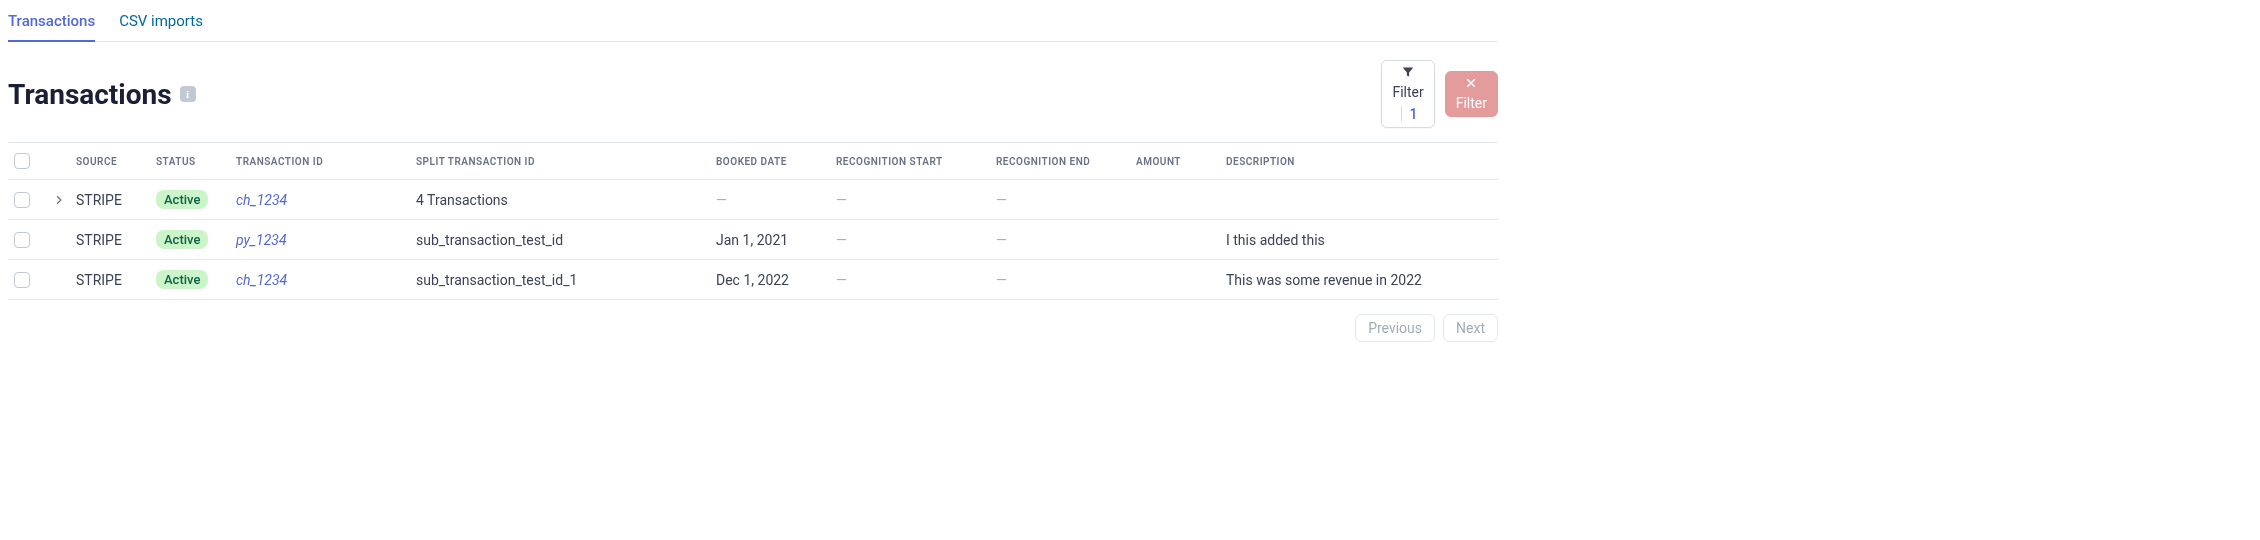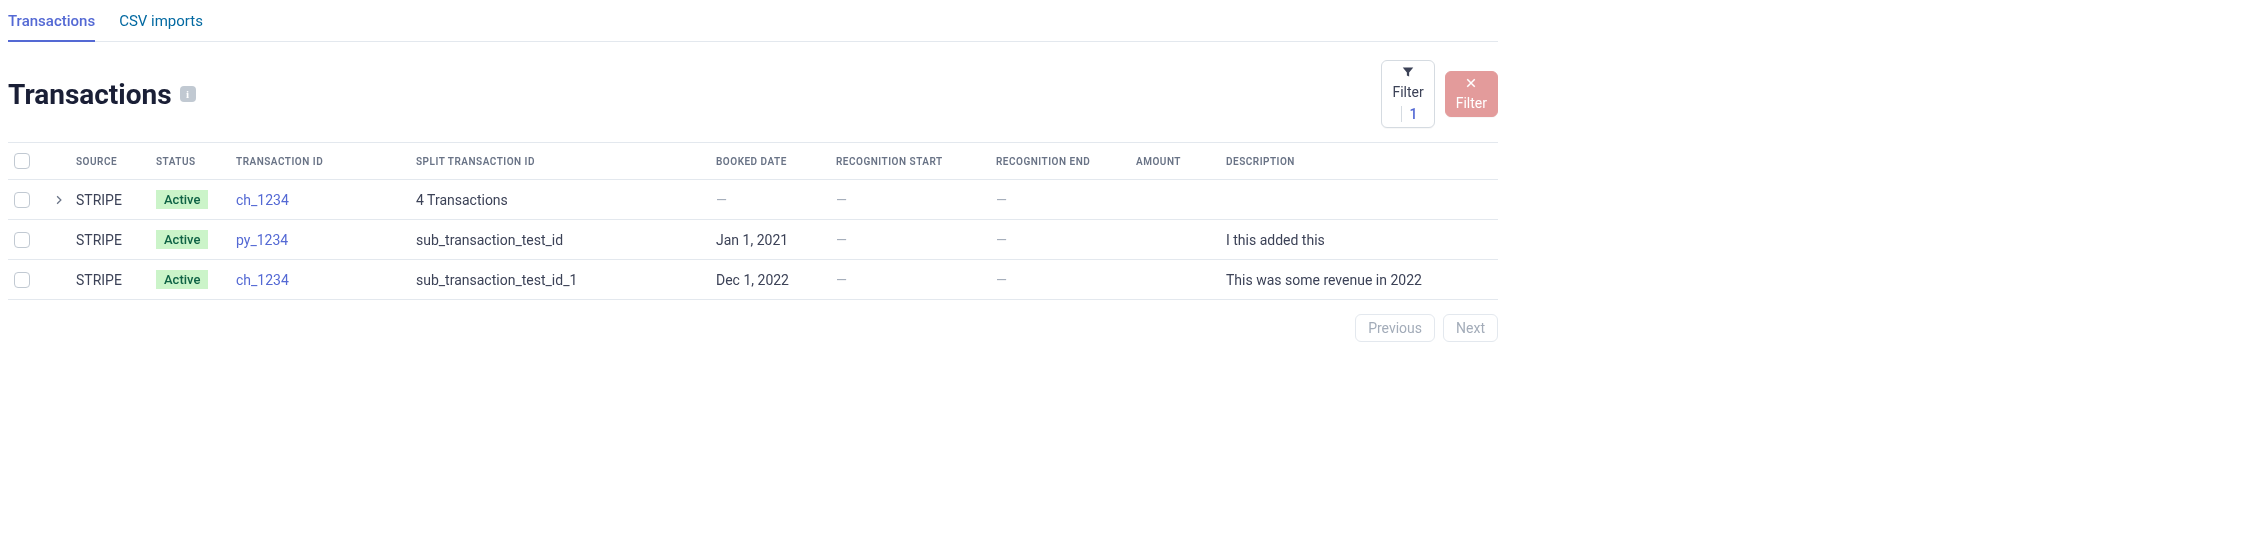--- a/index.html
+++ b/index.html
@@ -136,28 +136,29 @@
   .expand {
     color: #697386;
     cursor: pointer;
     display: flex;
     justify-content: center;
   }
   .badge {
     display: inline-block;
     background: #cbf4c9;
     color: #0e6245;
-    border-radius: 0;
+    border-radius: 8px;
     padding: 2px 8px;
     font-size: 13px;
     font-weight: 500;
   }
   .link {
     color: #5469d4;
     cursor: pointer;
+    font-style: italic;
   }
   .dash { color: #a3acb9; }
 
   
   .pagination {
     display: flex;
     justify-content: flex-end;
     gap: 8px;
     padding: 14px 0;
   }

